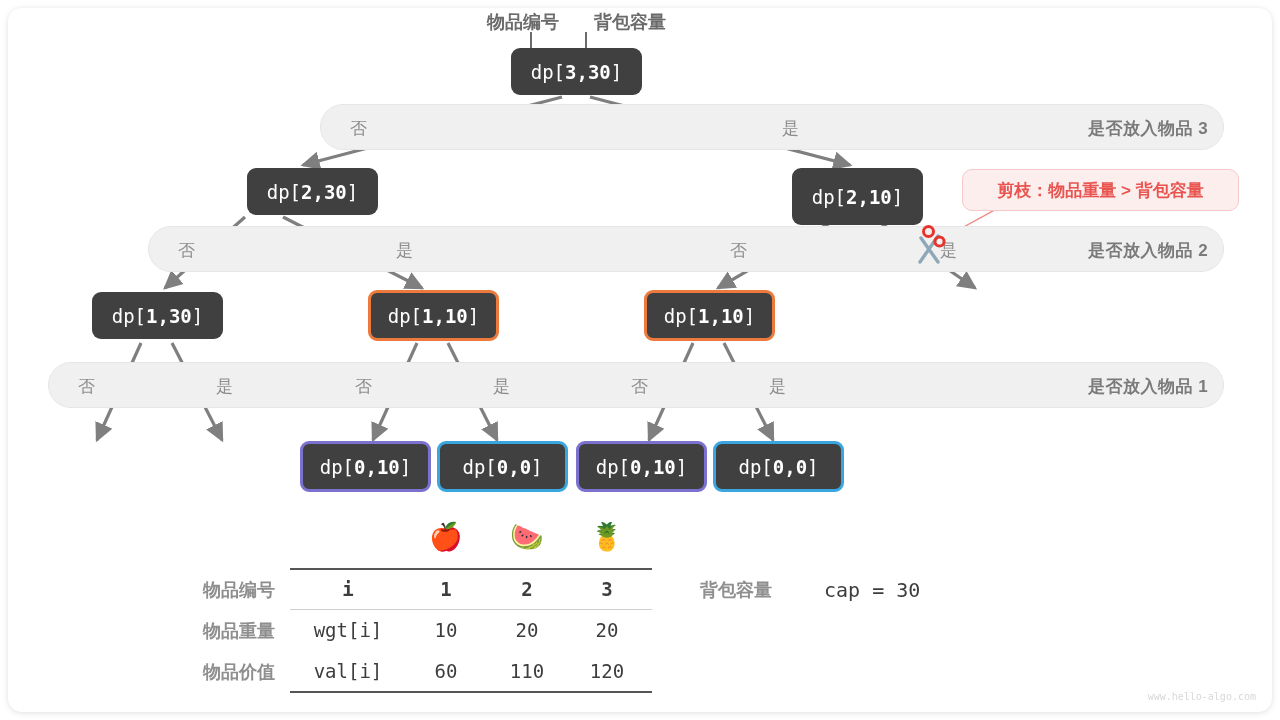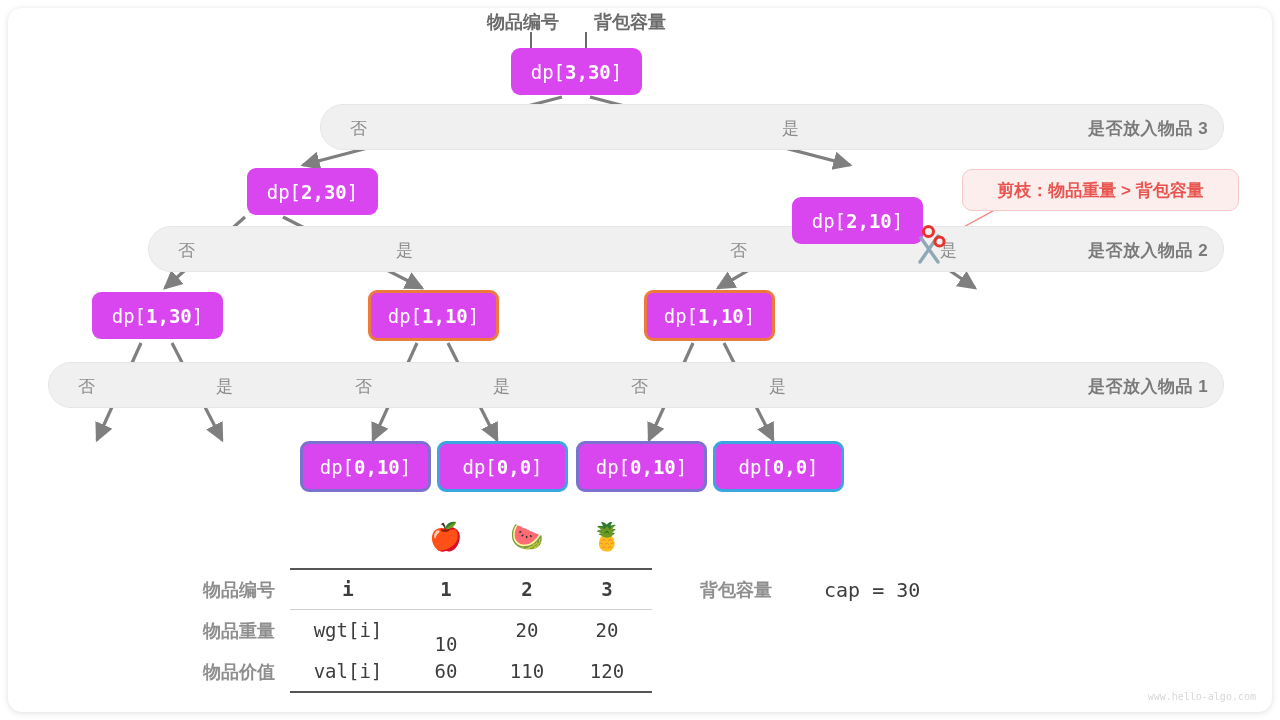--- a/index.html
+++ b/index.html
@@ -9,21 +9,21 @@
   #stage{position:absolute;left:0;top:0;width:1280px;height:720px;}
   svg.edges{position:absolute;left:0;top:0;width:1280px;height:720px;pointer-events:none;}
 
   .band{position:absolute;height:46px;background:#f0f0f0;border:1px solid #e6e6e6;
         border-radius:23px;box-sizing:border-box;}
   .band-title{position:absolute;font-weight:bold;font-size:17px;color:#7a7a7a;
         white-space:nowrap;letter-spacing:.5px;}
   .yn{position:absolute;font-size:17px;color:#8d8d8d;white-space:nowrap;}
 
   .node{position:absolute;box-sizing:border-box;display:flex;align-items:center;
-        justify-content:center;background:#d946ef;border-radius:9px;color:#ffffff;
+        justify-content:center;background:#404040;border-radius:9px;color:#ffffff;
         font-family:"DejaVu Sans Mono","Liberation Mono",monospace;font-size:19px;
         white-space:nowrap;letter-spacing:0px;}
   .node .b{font-weight:bold;}
   .node.pruned{background:#dcdcdc;color:#9b9b9b;}
   .node.ob{border:3px solid #ec7a3c;}
   .node.pb{border:3px solid #7b72cf;}
   .node.bb{border:3px solid #3aa6e0;}
 
   .toplabel{position:absolute;font-weight:bold;font-size:18px;color:#6b6b6b;white-space:nowrap;}
 
@@ -103,21 +103,21 @@
   <div class="yn" style="left:493px;top:375px;">是</div>
   <div class="yn" style="left:631px;top:375px;">否</div>
   <div class="yn" style="left:769px;top:375px;">是</div>
 
   <div class="node" style="left:511px;top:48px;width:131px;height:47px;">
     <span><span>dp[</span><span class="b">3,30</span><span>]</span></span>
   </div>
   <div class="node" style="left:230px;top:168px;width:131px;height:47px;margin-left:17px;">
     <span><span>dp[</span><span class="b">2,30</span><span>]</span></span>
   </div>
-  <div class="node" style="left:792px;top:168px;width:131px;height:47px;margin-top:29px;">
+  <div class="node" style="left:792px;top:168px;width:131px;height:57px;">
     <span><span>dp[</span><span class="b">2,10</span><span>]</span></span>
   </div>
   <div class="node" style="left:92px;top:292px;width:131px;height:47px;">
     <span><span>dp[</span><span class="b">1,30</span><span>]</span></span>
   </div>
   <div class="node ob" style="left:368px;top:290px;width:131px;height:51px;">
     <span><span>dp[</span><span class="b">1,10</span><span>]</span></span>
   </div>
   <div class="node ob" style="left:644px;top:290px;width:131px;height:51px;">
     <span><span>dp[</span><span class="b">1,10</span><span>]</span></span>
@@ -156,21 +156,21 @@
     <div class="rowlabel" style="left:130px;top:578px;width:145px;">物品编号</div>
     <div class="rowlabel" style="left:130px;top:619px;width:145px;">物品重量</div>
     <div class="rowlabel" style="left:130px;top:660px;width:145px;">物品价值</div>
 
     <div class="cell hdr" style="left:298px;top:578px;width:100px;">i</div>
     <div class="cell hdr" style="left:406px;top:578px;width:80px;">1</div>
     <div class="cell hdr" style="left:487px;top:578px;width:80px;">2</div>
     <div class="cell hdr" style="left:567px;top:578px;width:80px;">3</div>
 
     <div class="cell" style="left:298px;top:619px;width:100px;">wgt[i]</div>
-    <div class="cell" style="left:406px;top:633px;width:80px;">10</div>
+    <div class="cell" style="left:406px;top:619px;width:80px;">10</div>
     <div class="cell" style="left:487px;top:619px;width:80px;">20</div>
     <div class="cell" style="left:567px;top:619px;width:80px;">20</div>
 
     <div class="cell" style="left:298px;top:660px;width:100px;">val[i]</div>
     <div class="cell" style="left:406px;top:660px;width:80px;text-align:center;">60</div>
     <div class="cell" style="left:487px;top:660px;width:80px;">110</div>
     <div class="cell" style="left:567px;top:660px;width:80px;">120</div>
   </div>
 
   <div class="caplabel" style="left:700px;top:578px;">背包容量</div>

